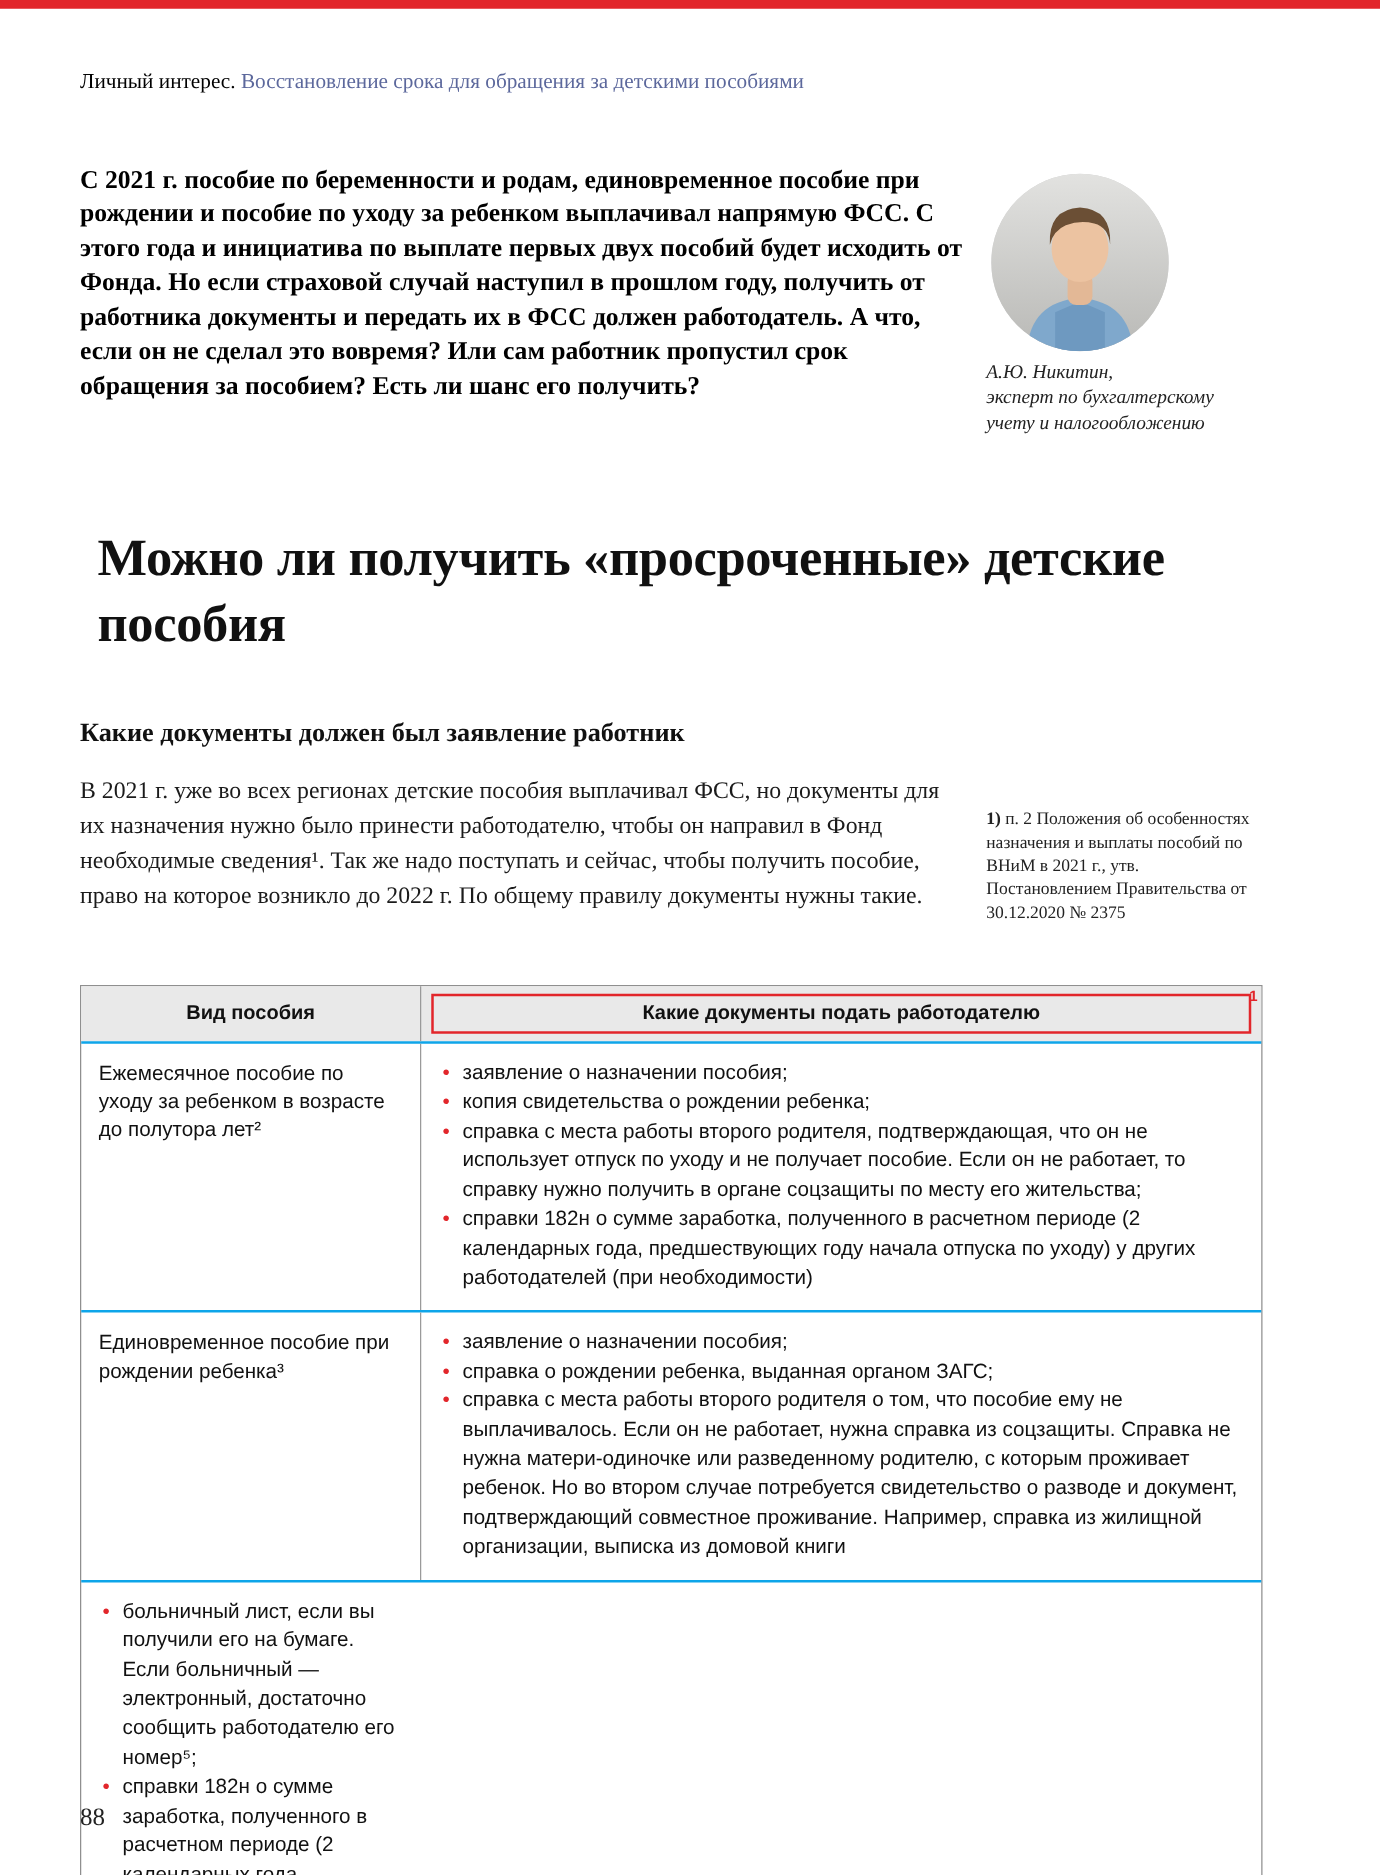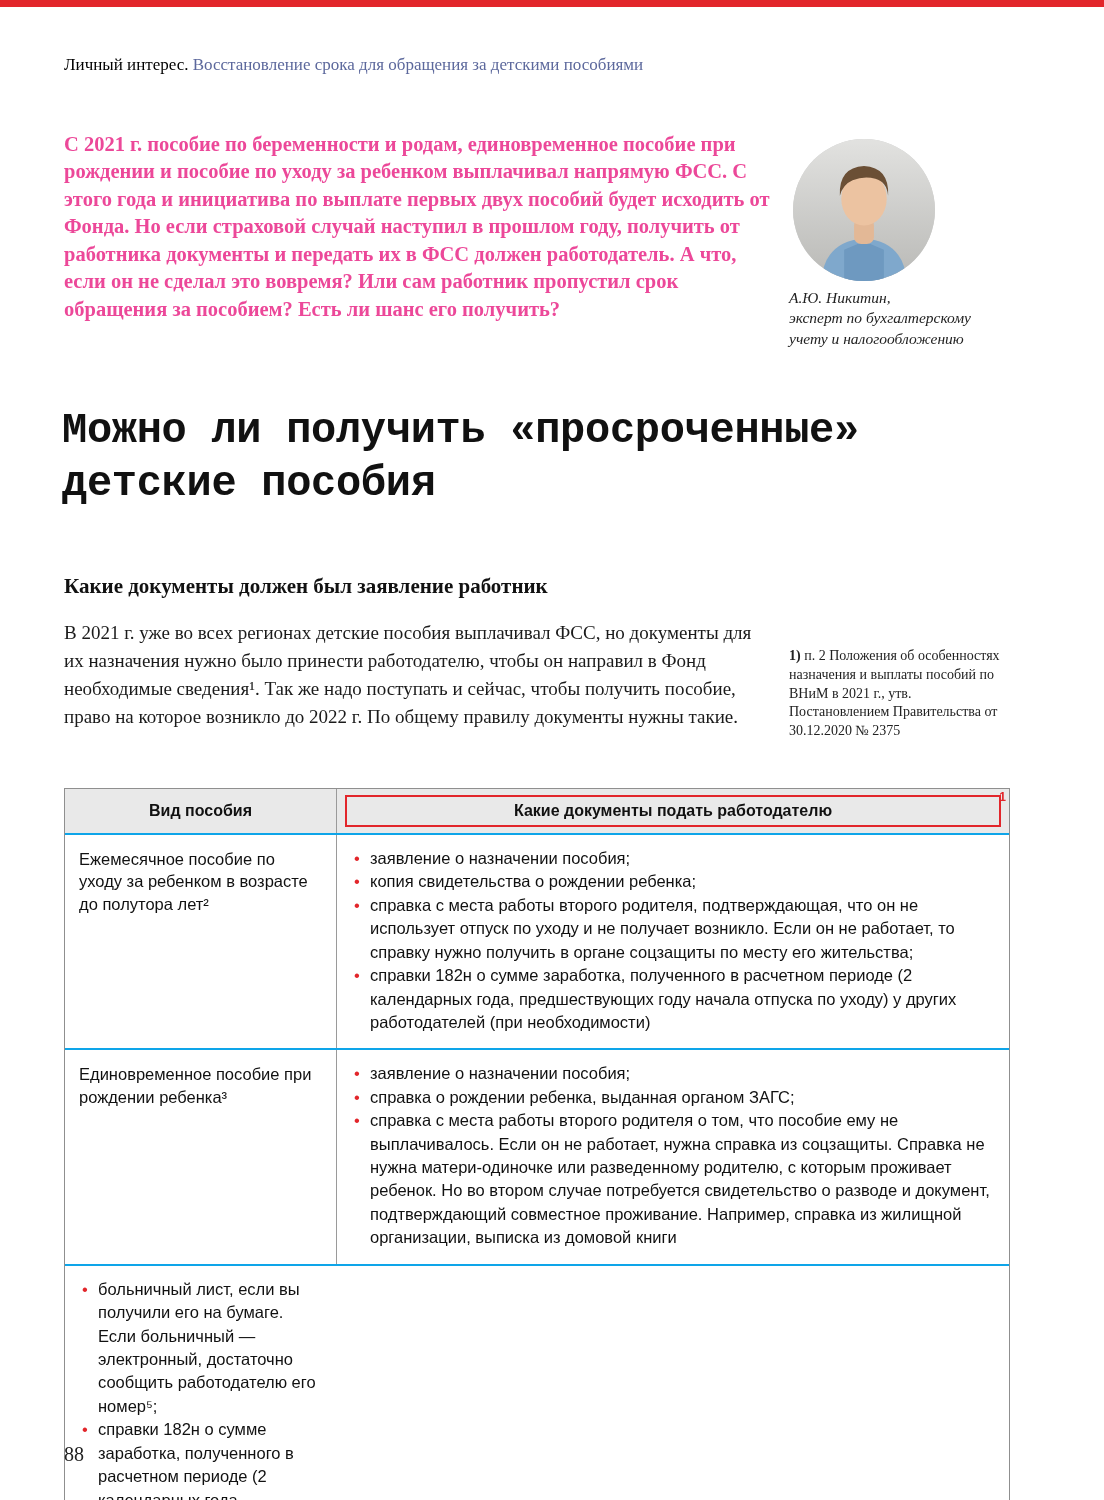--- a/index.html
+++ b/index.html
@@ -8,21 +8,21 @@
     font-family:"Liberation Serif", serif;color:#1b1b1b;
     -webkit-font-smoothing:antialiased;
   }
   .topbar{position:absolute;top:0;left:0;width:1104px;height:7px;background:#e2262b;}
 
   .runhead{position:absolute;top:54px;left:64px;width:940px;font-size:17px;line-height:1.3;}
   .runhead .kicker{color:#000000;font-weight:normal;}
   .runhead .runtitle{color:#5c689c;}
 
   .lead{position:absolute;top:131px;left:64px;width:712px;
-    font-size:20.5px;font-weight:bold;line-height:1.34;color:#ec4899;}
+    font-size:20.5px;font-weight:bold;line-height:1.34;color:#000000;}
 
   .photo{position:absolute;top:139px;left:793px;width:142px;height:142px;
     border-radius:50%;overflow:hidden;background:#cfcfcf;}
   .photo svg{display:block;width:100%;height:100%;}
 
   .author{position:absolute;top:288px;left:789px;width:220px;
     font-style:italic;font-size:15.5px;line-height:1.32;color:#222;}
 
   .headline{position:absolute;top:405px;left:62px;width:950px;
     font-size:42px;font-weight:bold;line-height:1.26;letter-spacing:-0.3px;color:#111;}
@@ -90,21 +90,21 @@
     <ellipse cx="50" cy="42" rx="16" ry="19" fill="#ecc3a1"></ellipse>
     <path d="M33 40 Q32 20 50 19 Q68 20 67 40 Q66 30 58 28 Q50 26 42 29 Q35 32 33 40 Z" fill="#6b4f35"></path>
   </svg>
 </div>
 
 <div class="author">
   <span>А.Ю. Никитин,</span><br>
   <span>эксперт по бухгалтерскому учету и налогообложению</span>
 </div>
 
-<h1 class="headline" style="margin:0;font-family:Liberation Mono, monospace;">Можно ли получить «просроченные» детские пособия</h1>
+<h1 class="headline" style="margin:16px;">Можно ли получить «просроченные» детские пособия</h1>
 
 <h2 class="sec-heading" style="margin:0;">Какие документы должен был заявление работник</h2>
 
 <div class="body-par">В 2021 г. уже во всех регионах детские пособия выплачивал ФСС, но документы для их назначения нужно было принести работодателю, чтобы он направил в Фонд необходимые сведения¹. Так же надо поступать и сейчас, чтобы получить пособие, право на которое возникло до 2022 г. По общему правилу документы нужны такие.</div>
 
 <div class="margin-note">
   <span class="marker">1)</span><span> п. 2 Положения об особенностях назначения и выплаты пособий по ВНиМ в 2021 г., утв. Постановлением Правительства от 30.12.2020 № 2375</span>
 </div>
 
 <div class="doc-table">
@@ -115,21 +115,21 @@
       <span class="callout-num">1</span>
     </div>
   </div>
 
   <div class="trow">
     <div class="cell label">Ежемесячное пособие по уходу за ребенком в возрасте до полутора лет²</div>
     <div class="cell docs">
       <ul class="docs-list">
         <li>заявление о назначении пособия;</li>
         <li>копия свидетельства о рождении ребенка;</li>
-        <li>справка с места работы второго родителя, подтверждающая, что он не использует отпуск по уходу и не получает возникло. Если он не работает, то справку нужно получить в органе соцзащиты по месту его жительства;</li>
+        <li>справка с места работы второго родителя, подтверждающая, что он не использует отпуск по уходу и не получает пособие. Если он не работает, то справку нужно получить в органе соцзащиты по месту его жительства;</li>
         <li>справки 182н о сумме заработка, полученного в расчетном периоде (2 календарных года, предшествующих году начала отпуска по уходу) у других работодателей (при необходимости)</li>
       </ul>
     </div>
   </div>
 
   <div class="trow">
     <div class="cell label">Единовременное пособие при рождении ребенка³</div>
     <div class="cell docs">
       <ul class="docs-list">
         <li>заявление о назначении пособия;</li>

